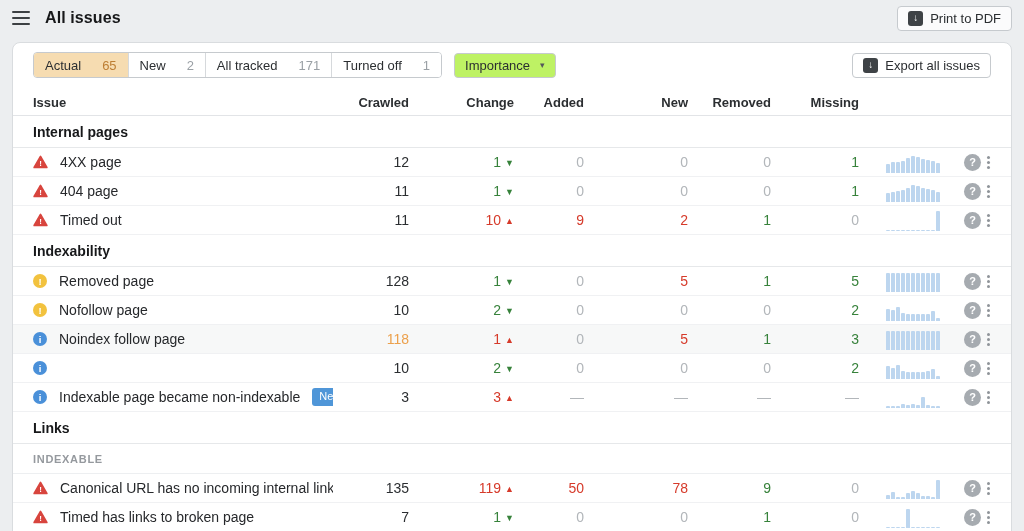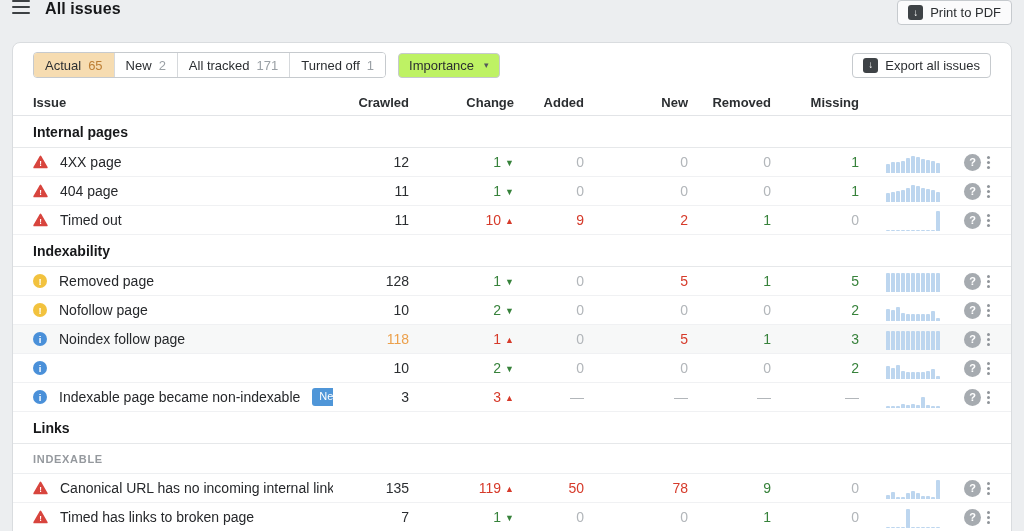--- a/index.html
+++ b/index.html
@@ -4,37 +4,37 @@
 <style>
   * { box-sizing: border-box; }
   html,body { margin:0; padding:0; }
   body {
     width:1024px; height:531px; overflow:hidden;
     background:#eceef0;
     font-family:"Liberation Sans", sans-serif;
     color:#26282b;
   }
   
-  .topbar { display:flex; align-items:flex-start; height:36px; padding:0 12px; gap:15px; }
+  .topbar { display:flex; align-items:center; height:36px; padding:0 12px; gap:15px; }
   .hamburger { width:18px; height:14px; display:flex; flex-direction:column; justify-content:space-between; background:none; border:none; padding:0; cursor:pointer; }
   .hamburger span { height:2px; background:#3c4043; border-radius:1px; }
   .page-title { font-size:16px; font-weight:bold; margin:0; color:#17181a; letter-spacing:.1px; }
   .btn {
     display:inline-flex; align-items:center; gap:7px; background:#fbfbfc;
     border:1px solid #c6cace; border-radius:4px; height:25px; padding:0 10px;
     font-size:13px; color:#2b2e31; cursor:pointer; font-family:inherit; white-space:nowrap;
   }
   .topbar .btn { margin-left:auto; }
   .dl-icon { width:15px; height:15px; background:#3e4246; border-radius:3px; color:#fff;
     display:inline-flex; align-items:center; justify-content:center; font-size:10px; font-weight:bold; line-height:1; }
   
   .card { margin:6px 12px 0; background:#fff; border:1px solid #d9dcdf; border-radius:8px; overflow:hidden; min-height:600px; }
   .toolbar { display:flex; align-items:center; padding:9px 20px 11px; gap:12px; }
   .segmented { display:inline-flex; border:1px solid #c6cace; border-radius:4px; overflow:hidden; background:#fff; }
-  .seg { display:inline-flex; align-items:center; gap:7px; height:24px; padding:12px 11px;
+  .seg { display:inline-flex; align-items:center; gap:21px; height:24px; padding:12px 11px;
     background:#fff; border:none; border-left:1px solid #d6d9dc; font-size:13px; color:#2b2e31; cursor:pointer; font-family:inherit; }
   .seg:first-child { border-left:none; }
   .seg.sel { background:#f6dcb1; }
   .seg-count { color:#9aa0a5; }
   .seg.sel .seg-count { color:#bd7e33; }
   .caret { font-size:9px; color:#54575b; margin-left:3px; }
   .export { margin-left:auto; background:#fff; }
   
   .tbl { --cols: 300px 76px 105px 70px 104px 83px 88px 92px 30px 12px; }
   .thead { display:grid; grid-template-columns:var(--cols); padding:0 20px; height:27px; align-items:center;

